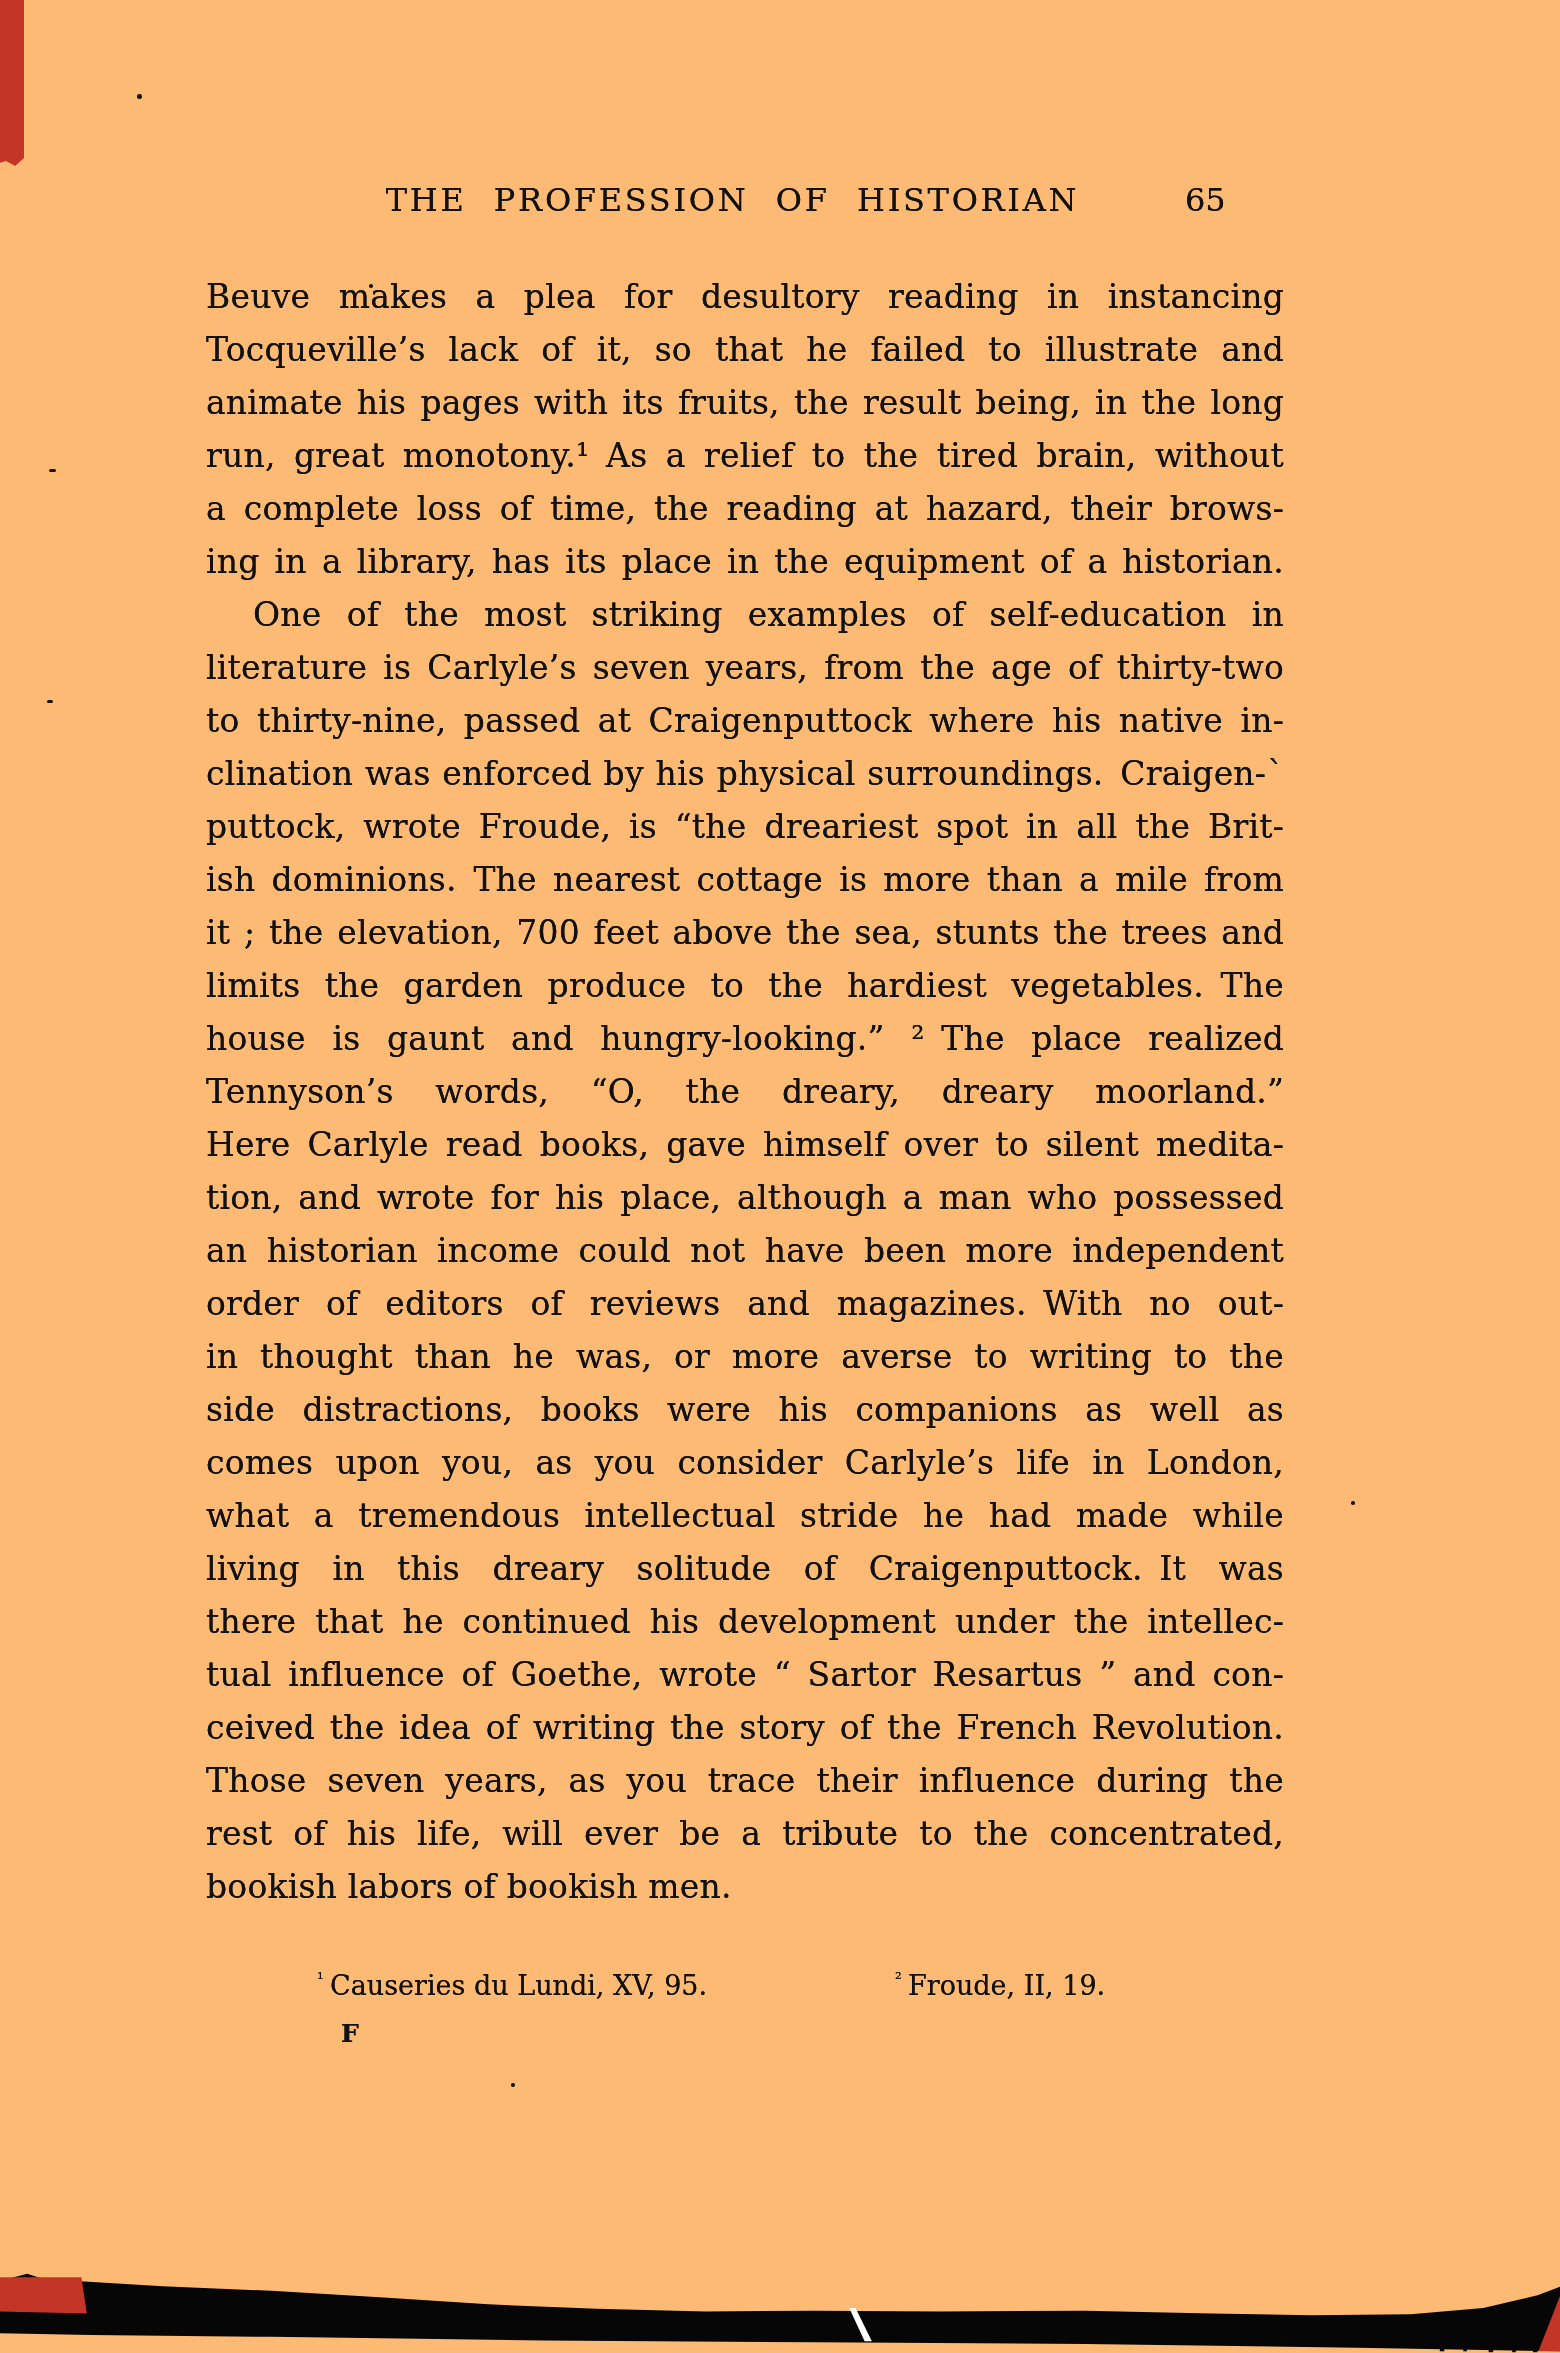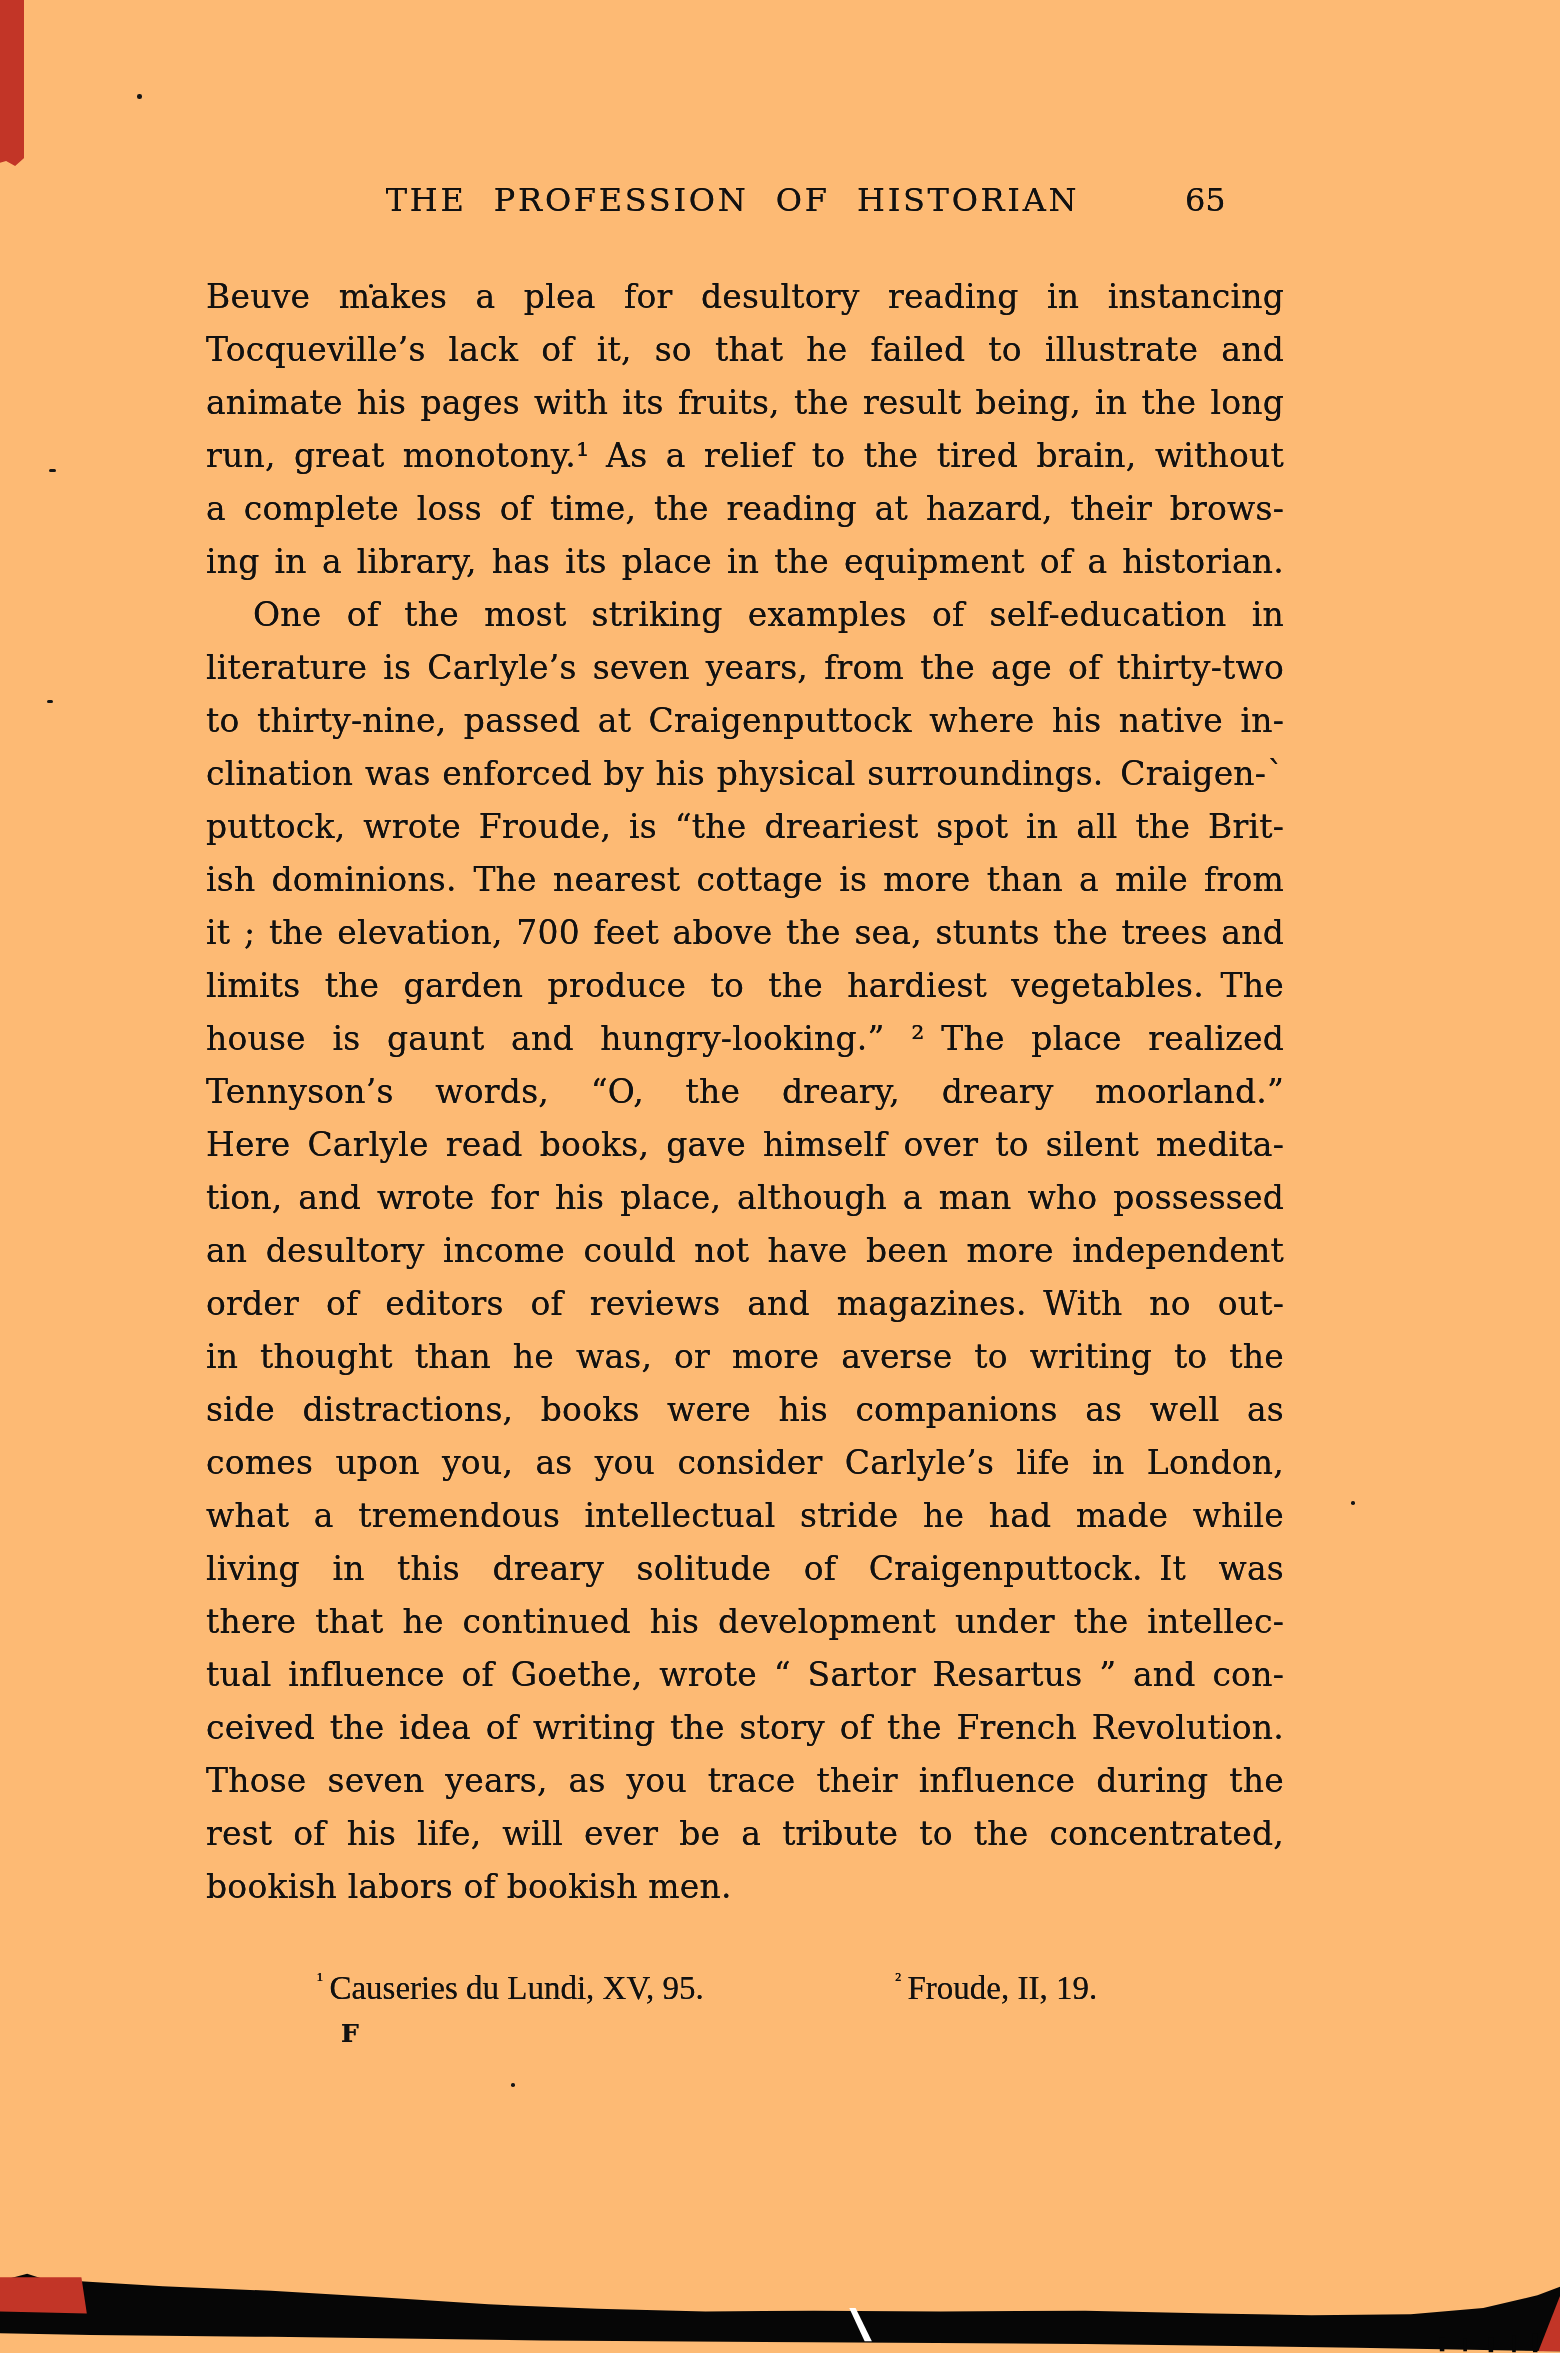--- a/index.html
+++ b/index.html
@@ -23,21 +23,21 @@
   .line {
     height:53px; line-height:53px; overflow:hidden;
     text-align:justify; text-align-last:justify;
     letter-spacing:0.2px;
     text-shadow:0 0 0.6px rgba(10,10,10,.85);
     margin-left:25px;
   }
   .line.indent { text-indent:47px; }
   .line.last { text-align-last:left; }
   
-  .footnotes { position:absolute; left:181px; top:1969px; width:1103px; height:42px; font-size:33px;font-family:Liberation Serif, serif; }
+  .footnotes { position:absolute; left:181px; top:1969px; width:1103px; height:42px; font-size:27px; }
   .footnote { position:absolute; top:0; white-space:nowrap; text-shadow:0 0 0.5px rgba(10,10,10,.85); }
   .footnote.fn1 { left:136px; }
   .footnote.fn2 { left:714px; }
   .footnote sup { font-size:62%; vertical-align:super; margin-right:6.3px; }
   .signature {
     position:absolute; left:341px; top:2019px; font-size:25px; font-weight:bold;
     letter-spacing:0.9px; text-shadow:0 0 0.6px rgba(10,10,10,.9);
   }
   
   .red-bar-top {
@@ -73,21 +73,21 @@
     <div class="line">to thirty-nine, passed at Craigenputtock where his native in-</div>
     <div class="line">clination was enforced by his physical surroundings. Craigen-ˋ</div>
     <div class="line">puttock, wrote Froude, is “the dreariest spot in all the Brit-</div>
     <div class="line">ish dominions. The nearest cottage is more than a mile from</div>
     <div class="line">it ; the elevation, 700 feet above the sea, stunts the trees and</div>
     <div class="line">limits the garden produce to the hardiest vegetables. The</div>
     <div class="line">house is gaunt and hungry-looking.” ² The place realized</div>
     <div class="line">Tennyson’s words, “O, the dreary, dreary moorland.”</div>
     <div class="line">Here Carlyle read books, gave himself over to silent medita-</div>
     <div class="line">tion, and wrote for his place, although a man who possessed</div>
-    <div class="line">an desultory income could not have been more independent</div>
+    <div class="line">an historian income could not have been more independent</div>
     <div class="line">order of editors of reviews and magazines. With no out-</div>
     <div class="line">in thought than he was, or more averse to writing to the</div>
     <div class="line">side distractions, books were his companions as well as</div>
     <div class="line">comes upon you, as you consider Carlyle’s life in London,</div>
     <div class="line">what a tremendous intellectual stride he had made while</div>
     <div class="line">living in this dreary solitude of Craigenputtock. It was</div>
     <div class="line">there that he continued his development under the intellec-</div>
     <div class="line">tual influence of Goethe, wrote “ Sartor Resartus ” and con-</div>
     <div class="line">ceived the idea of writing the story of the French Revolution.</div>
     <div class="line">Those seven years, as you trace their influence during the</div>

